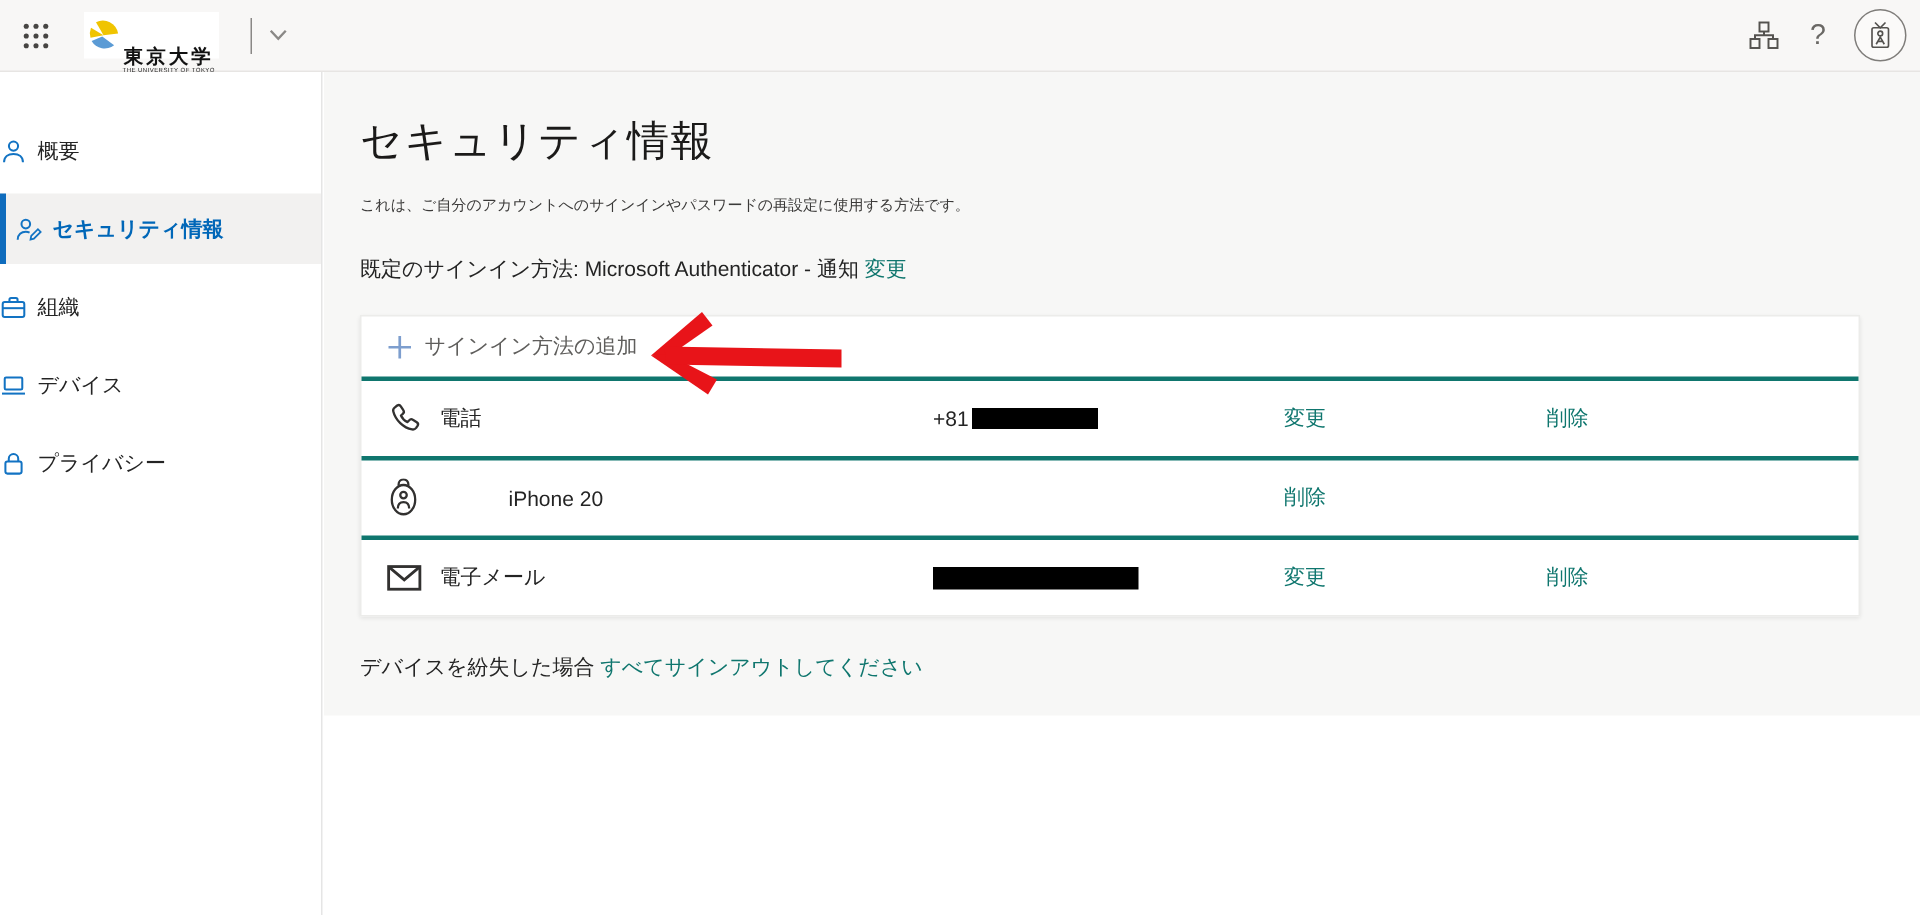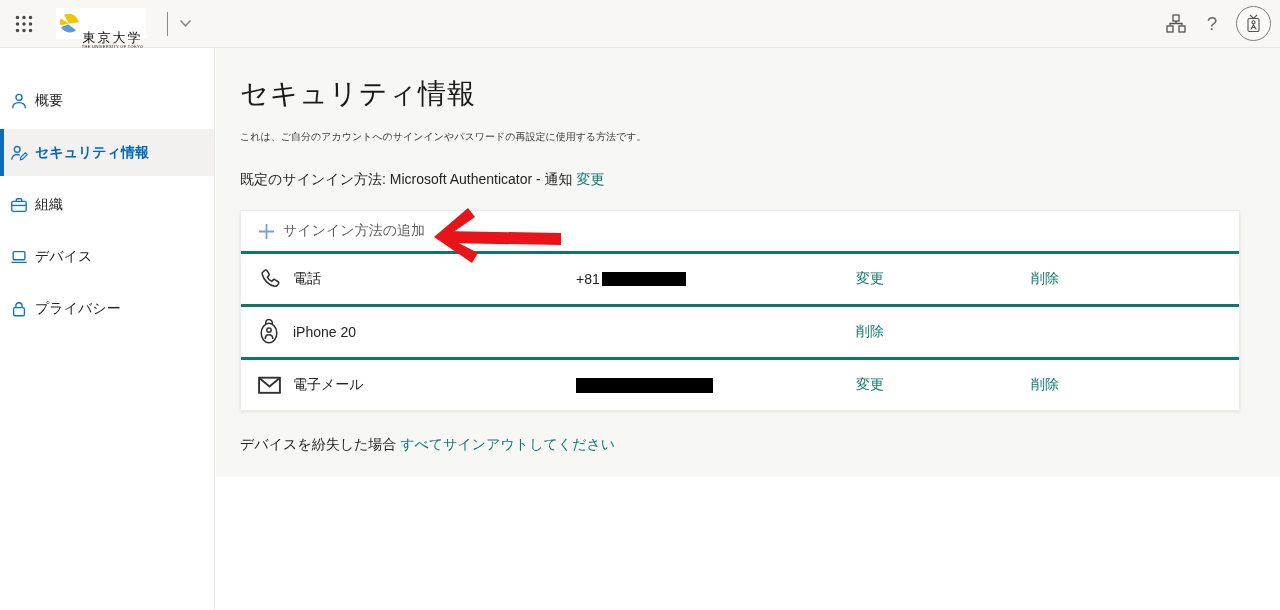--- a/index.html
+++ b/index.html
@@ -8,41 +8,41 @@
 
   
   .topbar { position:absolute; left:0; top:0; width:1280px; height:48px;
     background:#f8f7f6; border-bottom:1px solid #e7e5e3;
     display:flex; align-items:center; z-index:5; }
   .waffle-btn { width:48px; height:48px; background:none; border:none;
     display:flex; align-items:center; justify-content:center; cursor:pointer; }
   .logo-box { margin-left:8px; width:90px; height:31px; background:#fff;
     display:flex; align-items:center; justify-content:center; gap:3px; cursor:pointer; }
   .logo-text-wrap { display:flex; flex-direction:column; align-items:center; line-height:1; }
-  .logo-kanji { font-family:"Liberation Serif","DejaVu Serif",serif; font-weight:400;
+  .logo-kanji { font-family:"Liberation Serif","DejaVu Serif",serif; font-weight:700;
     font-size:13px; letter-spacing:2px; color:#111; white-space:nowrap;margin-top:32px; }
   .logo-sub { font-size:4px; letter-spacing:.3px; color:#222; margin-top:1px; white-space:nowrap; }
   .tb-divider { width:1px; height:24px; background:#8a8886; margin:0 11px 0 21px; }
   .tb-title-btn { background:none; border:none; display:flex; align-items:center; gap:9px;
     cursor:pointer; font-family:inherit; }
   .tb-title { font-size:17px; font-weight:700; color:#4e4b48; letter-spacing:.5px; }
   .tb-spacer { flex:1; }
   .tb-icon-btn { background:none; border:none; width:36px; height:48px; cursor:pointer;
     display:flex; align-items:center; justify-content:center; color:#54524f; }
   .help-glyph { font-size:19px; color:#6a6865; font-weight:400; }
   .avatar-btn { background:none; border:none; width:46px; height:48px; cursor:pointer;
     display:flex; align-items:center; justify-content:center; margin-right:4px; }
   .avatar-circle { width:35px; height:35px; border-radius:50%; border:1px solid #7f7d7a;
     display:flex; align-items:center; justify-content:center; background:#fbfaf9; }
 
   
   .sidebar { position:absolute; left:0; top:48px; width:215px; height:562px;
     background:#fff; border-right:1px solid #e5e5e5; padding-top:29px; }
   .nav-item { height:47px; margin-bottom:5px; display:flex; align-items:center; gap:7px;
-    padding-left:10px; font-size:14px; color:#242424; cursor:pointer; }
+    font-size:14px; color:#242424; cursor:pointer; }
   .nav-item svg { flex:0 0 auto; color:#1273c3; }
   .nav-item.selected { background:#f2f1f0; border-left:4px solid #0f6cbd; padding-left:6px;
     color:#0067b8; font-weight:700; }
 
   
   .main { position:absolute; left:216px; top:48px; width:1064px; height:562px; background:#fff; }
   .content-panel { width:1064px; height:429px; background:#f7f7f6; padding:27px 0 0 24px; }
   h1.page-title { font-size:28px; font-weight:400; color:#1b1a19; letter-spacing:1px; }
   .page-desc { font-size:10px; color:#3b3a39; margin-top:17px; }
   .default-line { font-size:14px; margin-top:27px; }
@@ -51,21 +51,21 @@
 
   .methods-table { width:1000px; margin-top:21px; background:#fff;
     border:1px solid #ececea; box-shadow:0 1px 3px rgba(0,0,0,.09); }
   .add-row { height:40px; display:flex; align-items:center; gap:8px; padding-left:17px;
     cursor:pointer; }
   .add-label { font-size:14px; color:#5f5e5c; }
   .method-row { height:53px; border-top:3px solid #0f766e; display:grid;
     grid-template-columns:36px 283px 280px 175px 1fr; align-items:center;
     padding-left:16px; font-size:14px; }
   .m-icon { color:#323130; display:flex; align-items:center; }
-  .m-value { display:flex; align-items:center; gap:2px; }
+  .m-value { display:flex; align-items:center; gap:2px;margin-left:46px; }
   .redact { display:inline-block; background:#000; }
   .redact.phone { width:84px; height:14px; }
   .redact.email { width:137px; height:15px; }
 
   .lost-line { font-size:14px; margin-top:25px; }
 
   
   .anno-arrow { position:absolute; left:427px; top:204px; z-index:20; pointer-events:none; }
 </style>
 </head>

